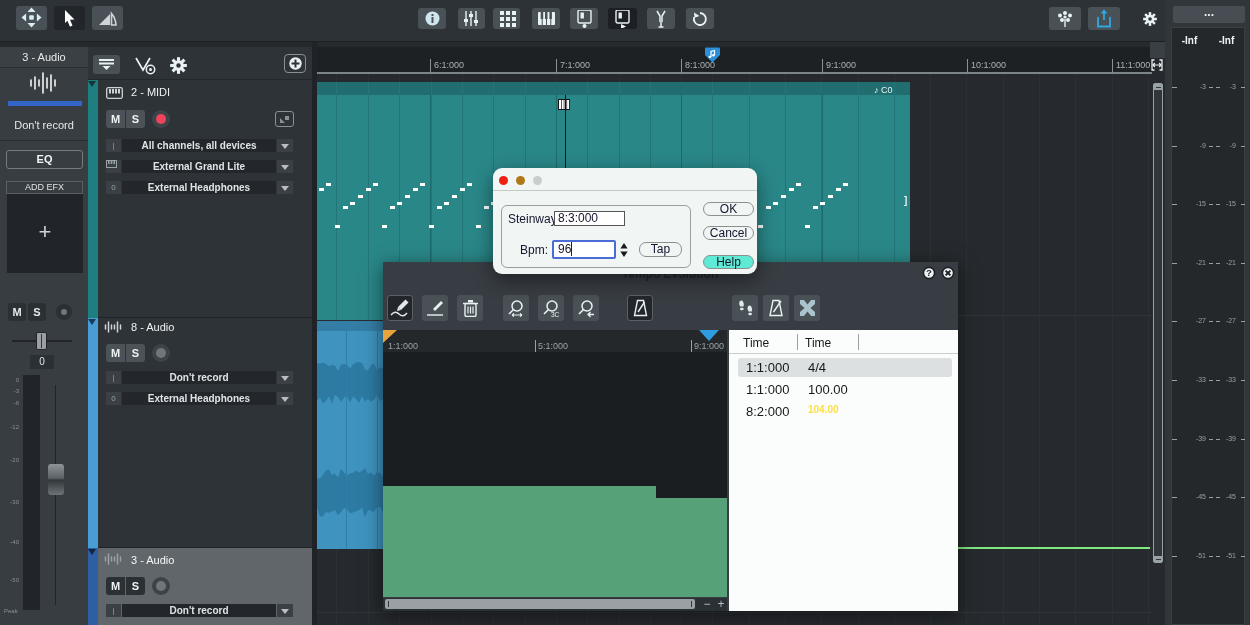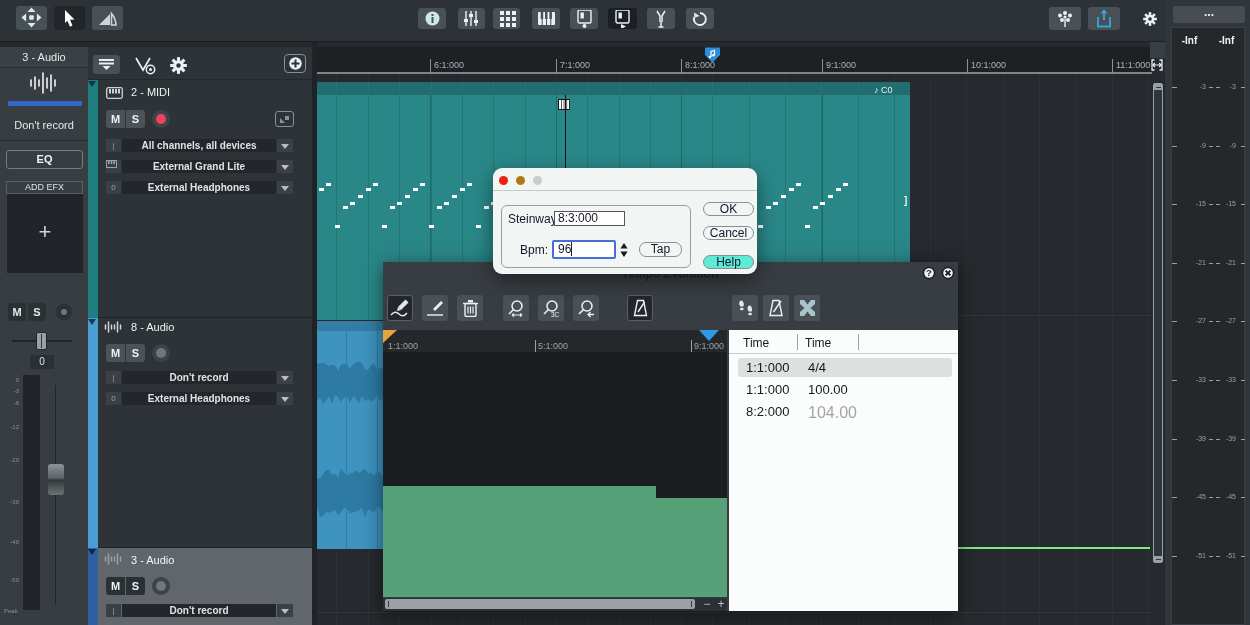--- a/index.html
+++ b/index.html
@@ -709,21 +709,21 @@
   <div class="abs" style="left:743px;top:336px;color:#16181a;font-size:12px;">Time</div>
   <div class="abs" style="left:805px;top:336px;color:#16181a;font-size:12px;">Time</div>
   <div class="abs" style="left:797px;top:334px;width:1px;height:16px;background:#9aa0a3;"></div>
   <div class="abs" style="left:858px;top:334px;width:1px;height:16px;background:#9aa0a3;"></div>
   <div class="abs" style="left:738px;top:358px;width:214px;height:19px;background:#dce0e0;border-radius:3px;"></div>
   <div class="abs" style="left:746px;top:360px;color:#16181a;font-size:13px;">1:1:000</div>
   <div class="abs" style="left:808px;top:360px;color:#16181a;font-size:13px;">4/4</div>
   <div class="abs" style="left:746px;top:382px;color:#16181a;font-size:13px;">1:1:000</div>
   <div class="abs" style="left:808px;top:382px;color:#16181a;font-size:13px;">100.00</div>
   <div class="abs" style="left:746px;top:404px;color:#16181a;font-size:13px;">8:2:000</div>
-  <div class="abs" style="left:808px;top:404px;color:#a3a3a3;font-size:16px;">104.00</div>
+  <div class="abs" style="left:808px;top:404px;color:#fde047;font-size:10px;font-weight:bold;">104.00</div>
 
   <div class="abs" style="left:493px;top:168px;width:264px;height:106px;background:#f1f5f4;border-radius:9px;box-shadow:0 6px 20px rgba(0,0,0,.45);"></div>
   <div class="abs" style="left:499px;top:176px;width:9px;height:9px;background:#ee2011;border-radius:50%;"></div>
   <div class="abs" style="left:516px;top:176px;width:9px;height:9px;background:#b07818;border-radius:50%;"></div>
   <div class="abs" style="left:533px;top:176px;width:9px;height:9px;background:#c9cdcb;border-radius:50%;"></div>
   <div class="abs" style="left:493px;top:190px;width:264px;height:1px;background:#c4c8c7;"></div>
   <div class="abs" style="left:501px;top:205px;width:190px;height:63px;border:1px solid #9aa09e;border-radius:6px;"></div>
   <div class="abs" style="left:508px;top:212px;width:42px;height:13px;color:#15152e;font-size:12px;text-align:right;">Steinway:</div>
   <div class="abs" style="left:554px;top:211px;width:71px;height:15px;background:#fff;border:1px solid #555;color:#15152e;font-size:12px;line-height:13px;padding-left:3px;">8:3:000</div>
   <div class="abs" style="left:508px;top:243px;width:40px;height:13px;color:#15152e;font-size:12px;text-align:right;">Bpm:</div>

